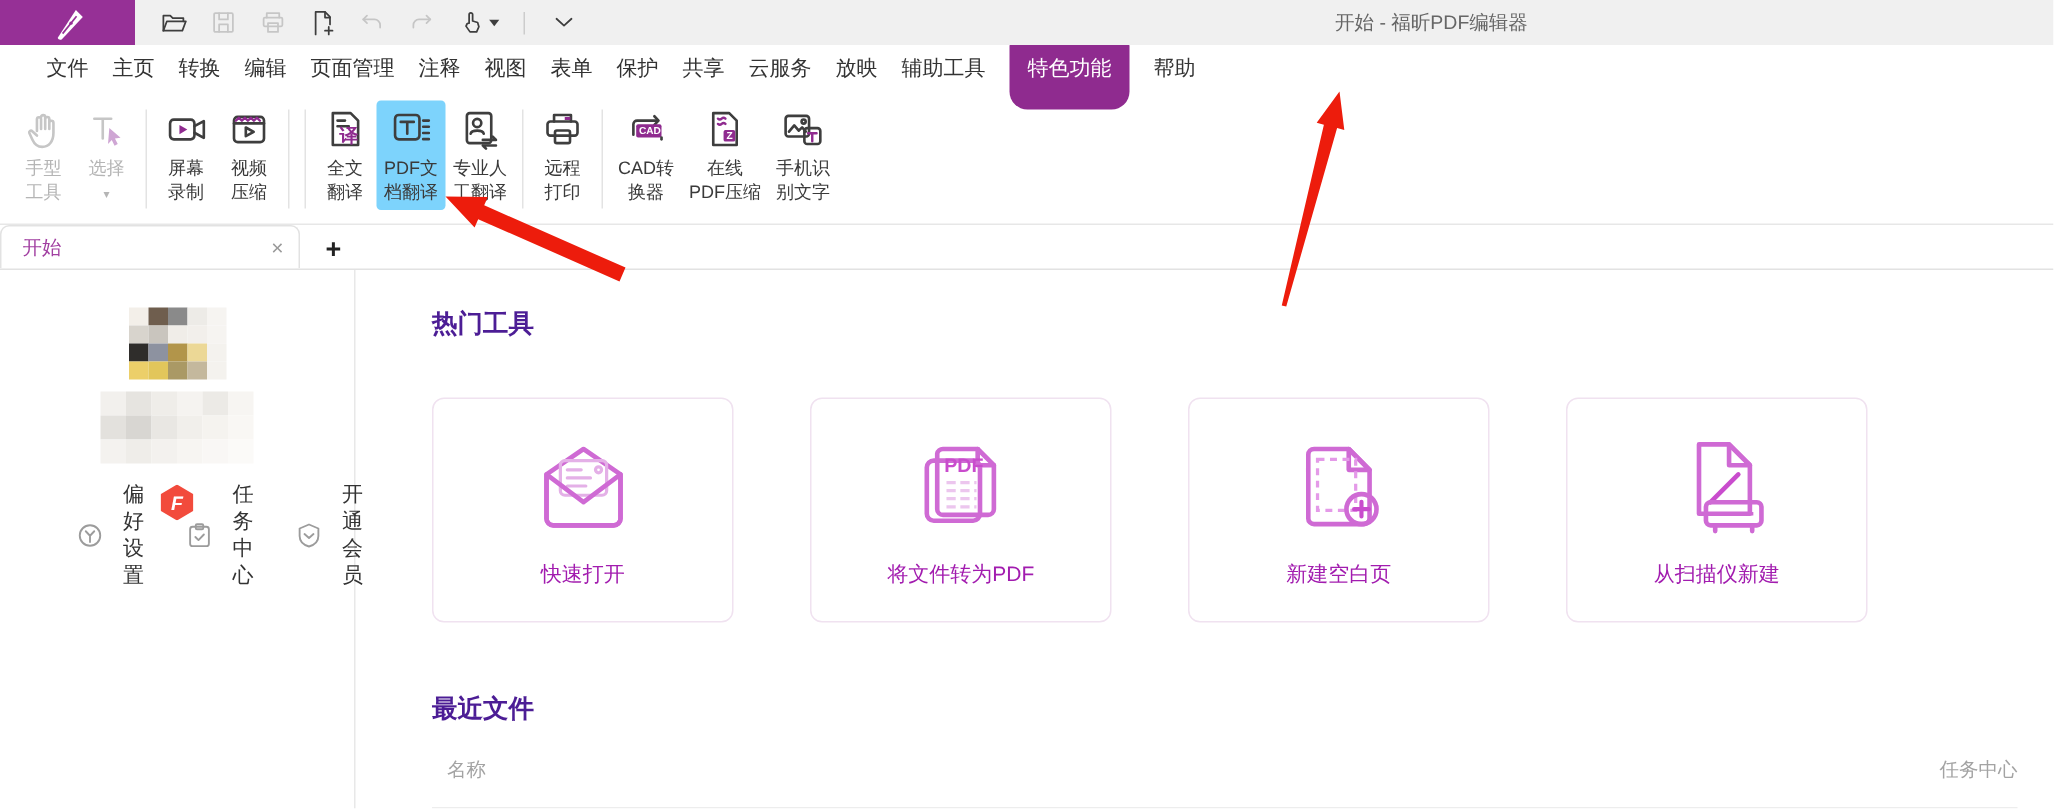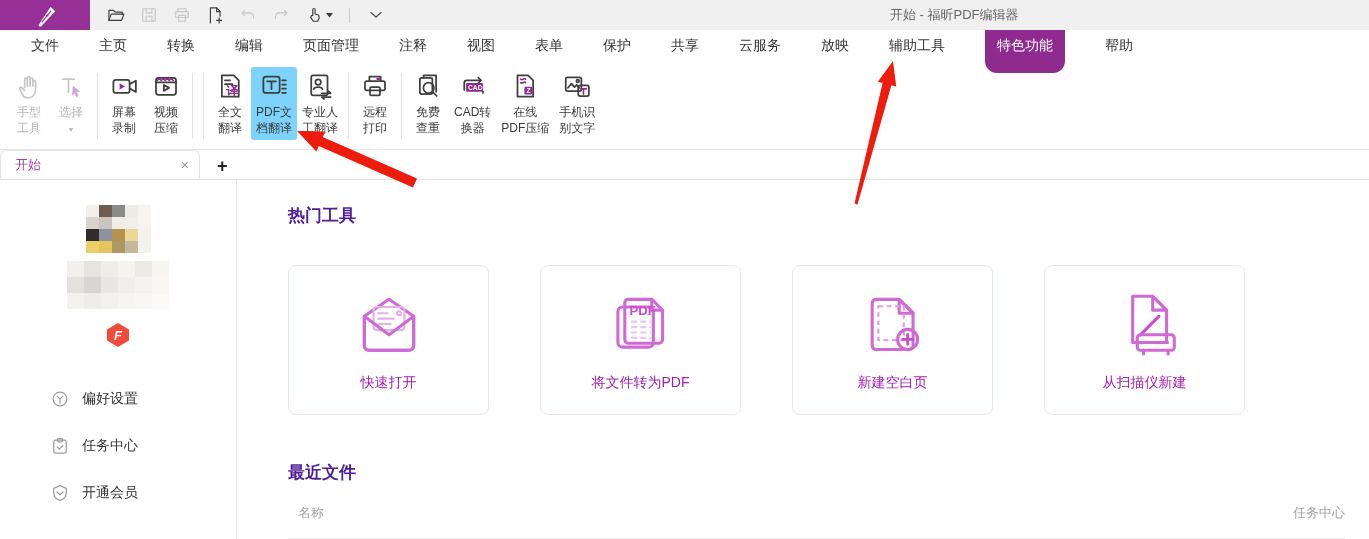--- a/index.html
+++ b/index.html
@@ -18,21 +18,21 @@
   
   .titlebar{height:30px;background:#f0f0f0;display:flex;align-items:center;position:relative}
   .logo{width:90px;height:30px;background:#963096;display:flex;align-items:center;justify-content:center;flex:none}
   .qat{display:flex;align-items:center;gap:13px;margin-left:16px}
   .qbtn{width:20px;height:20px;display:flex;align-items:center}
   .touchwrap{display:flex;align-items:center;gap:2px}
   .qdiv{width:1px;height:15px;background:#cccccc;margin:0 3px}
   .wtitle{position:absolute;left:890px;top:0;line-height:30px;font-size:13px;color:#666}
 
   
-  .menubar{height:32px;display:flex;align-items:center;gap:40px;padding-left:31px;background:#fff;font-size:14px}
+  .menubar{height:32px;display:flex;align-items:center;gap:16px;padding-left:31px;background:#fff;font-size:14px}
   .mtab{white-space:nowrap;cursor:default;color:#333}
   .mtab.active{background:#8f2b8f;color:#fff;border-radius:12px;padding:18px 12px}
 
   
   .ribbon{height:88px;border-bottom:1px solid #e7e7e7;display:flex;align-items:flex-start;padding:5px 0 0 8px}
   .tool{display:flex;flex-direction:column;align-items:center;padding:4px 5px;border-radius:3px;min-width:42px}
   .tool.hl{background:#7dd3fc}
   .ticon svg{width:30px;height:30px}
   .tlab{font-size:12px;line-height:16px;text-align:center;margin-top:3px;color:#3a3a3a;white-space:nowrap}
   .tool.dis .tlab{color:#b5b5b5}
@@ -47,21 +47,21 @@
   .newtab{font-size:18px;font-weight:bold;color:#222;margin:0 0 4px 17px;line-height:1}
 
   
   .content{display:flex;height:359px}
   .sidebar{width:237px;border-right:1px solid #e8e8e8;display:flex;flex-direction:column;align-items:center;flex:none}
   .avatar{margin-top:25px}
   .namemosaic{margin-top:8px}
   .fbadge{margin-top:14px;width:22px;height:24px;background:#f24b3c;color:#fff;font-weight:bold;font-size:13px;
     font-style:italic;display:flex;align-items:center;justify-content:center;
     clip-path:polygon(50% 0,100% 27%,100% 73%,50% 100%,0 73%,0 27%)}
-  .sitems{margin-top:42px;align-self:stretch;padding-left:50px;display:flex;flex-direction:column;gap:27px}
+  .sitems{align-self:stretch;padding-left:50px;display:flex;flex-direction:row;gap:27px}
   .sitem{display:flex;align-items:center;gap:12px;font-size:14px;color:#333;height:20px}
   .sitem svg{width:20px;height:20px;flex:none}
 
   .main{flex:1;padding:24px 24px 0 51px}
   .h1{font-size:17px;font-weight:700;color:#4c1d95}
   .cards{display:flex;gap:51px;margin-top:38px}
   .card{width:201px;height:150px;border:1px solid #f0e2f0;border-radius:8px;background:#fff;
     display:flex;flex-direction:column;align-items:center;justify-content:flex-end;padding-bottom:22px}
   .card svg{width:74px;height:74px;margin-bottom:13px}
   .clabel{font-size:14px;color:#a21caf}
@@ -252,31 +252,20 @@
           <rect class="sd" x="4" y="8" width="16" height="7.5" rx="1.5"></rect>
           <rect class="sd" x="8" y="12.8" width="8" height="6.7" rx="1"></rect>
           <rect x="13.2" y="5.6" width="3" height="1.6" fill="#8f2b8f"></rect>
         </svg>
     </span>
     <span class="tlab"><span>远程</span><br><span>打印</span></span>
   </div>
 
   <span class="rdiv"></span>
 
-  <div class="tool">
-    <span class="ticon">
-      <svg viewBox="0 0 24 24">
-          <path class="sd" d="M8.5 5.5v-2h10v13"></path>
-          <rect class="sd" x="5.5" y="5.5" width="10" height="13" rx="1.5"></rect>
-          <circle class="sd" cx="12.5" cy="13.5" r="4.2"></circle>
-          <path class="sd" d="M15.6 16.6l3.4 3.4"></path>
-        </svg>
-    </span>
-    <span class="tlab"><span>免费</span><br><span>查重</span></span>
-  </div>
 
   <div class="tool">
     <span class="ticon">
       <svg viewBox="0 0 24 24">
           <path class="sd" d="M5 15V9.5A2 2 0 0 1 7 7.5h11"></path>
           <path class="sd" d="M16.2 9.8L18.4 7.5 16.2 5.2"></path>
           <rect x="6.5" y="9.5" width="13.5" height="7" rx="1" fill="#8f2b8f"></rect>
           <text x="8" y="14.8" font-size="5.4" font-weight="bold" fill="#fff">CAD</text>
           <path class="sd" d="M20 16.5v1"></path>
         </svg>

